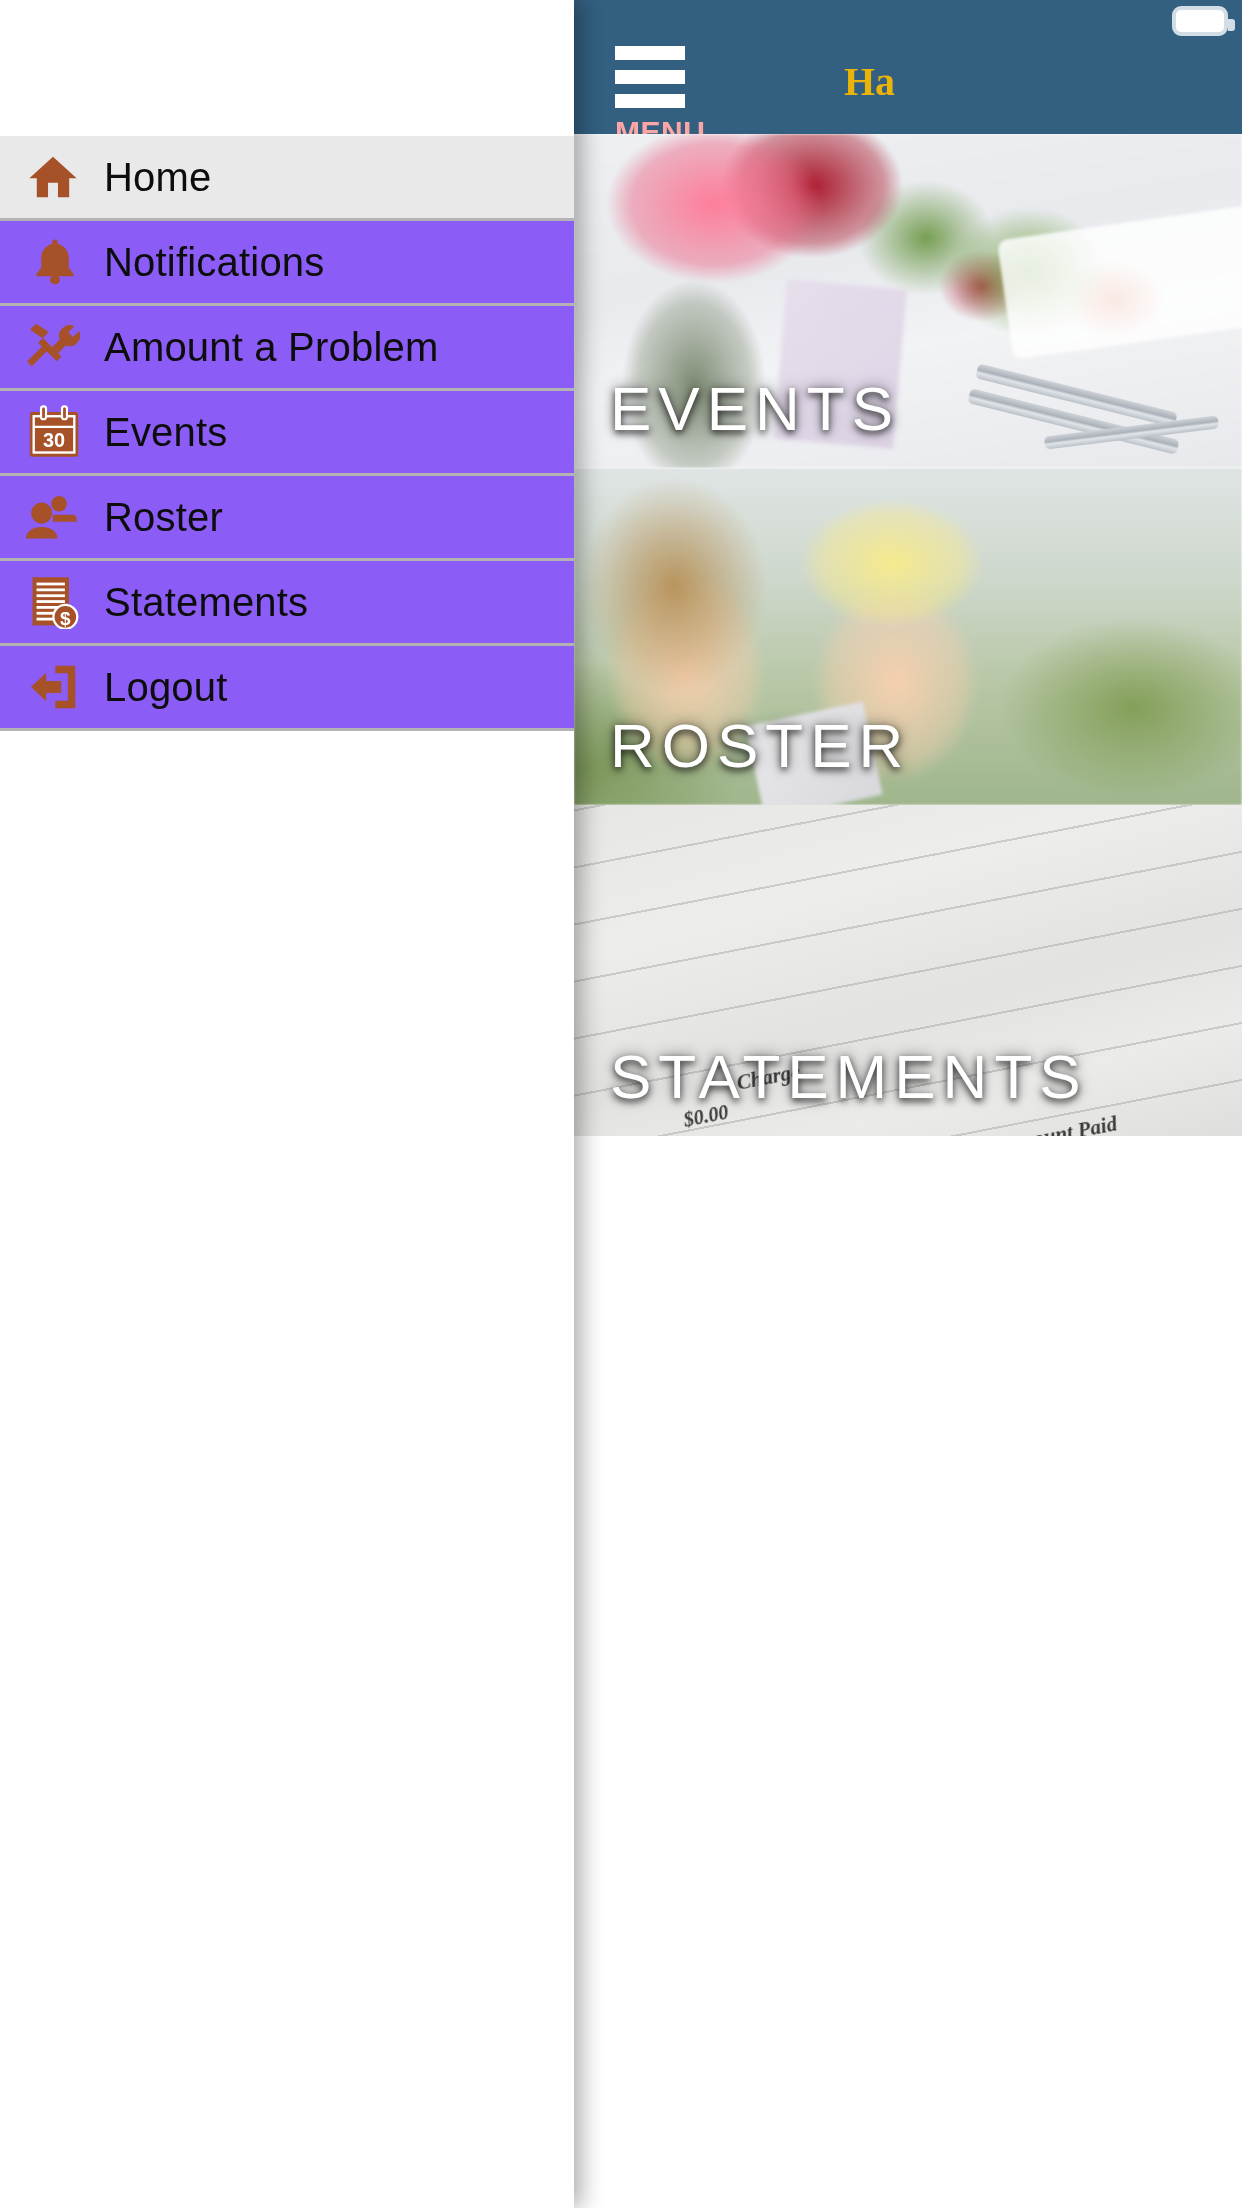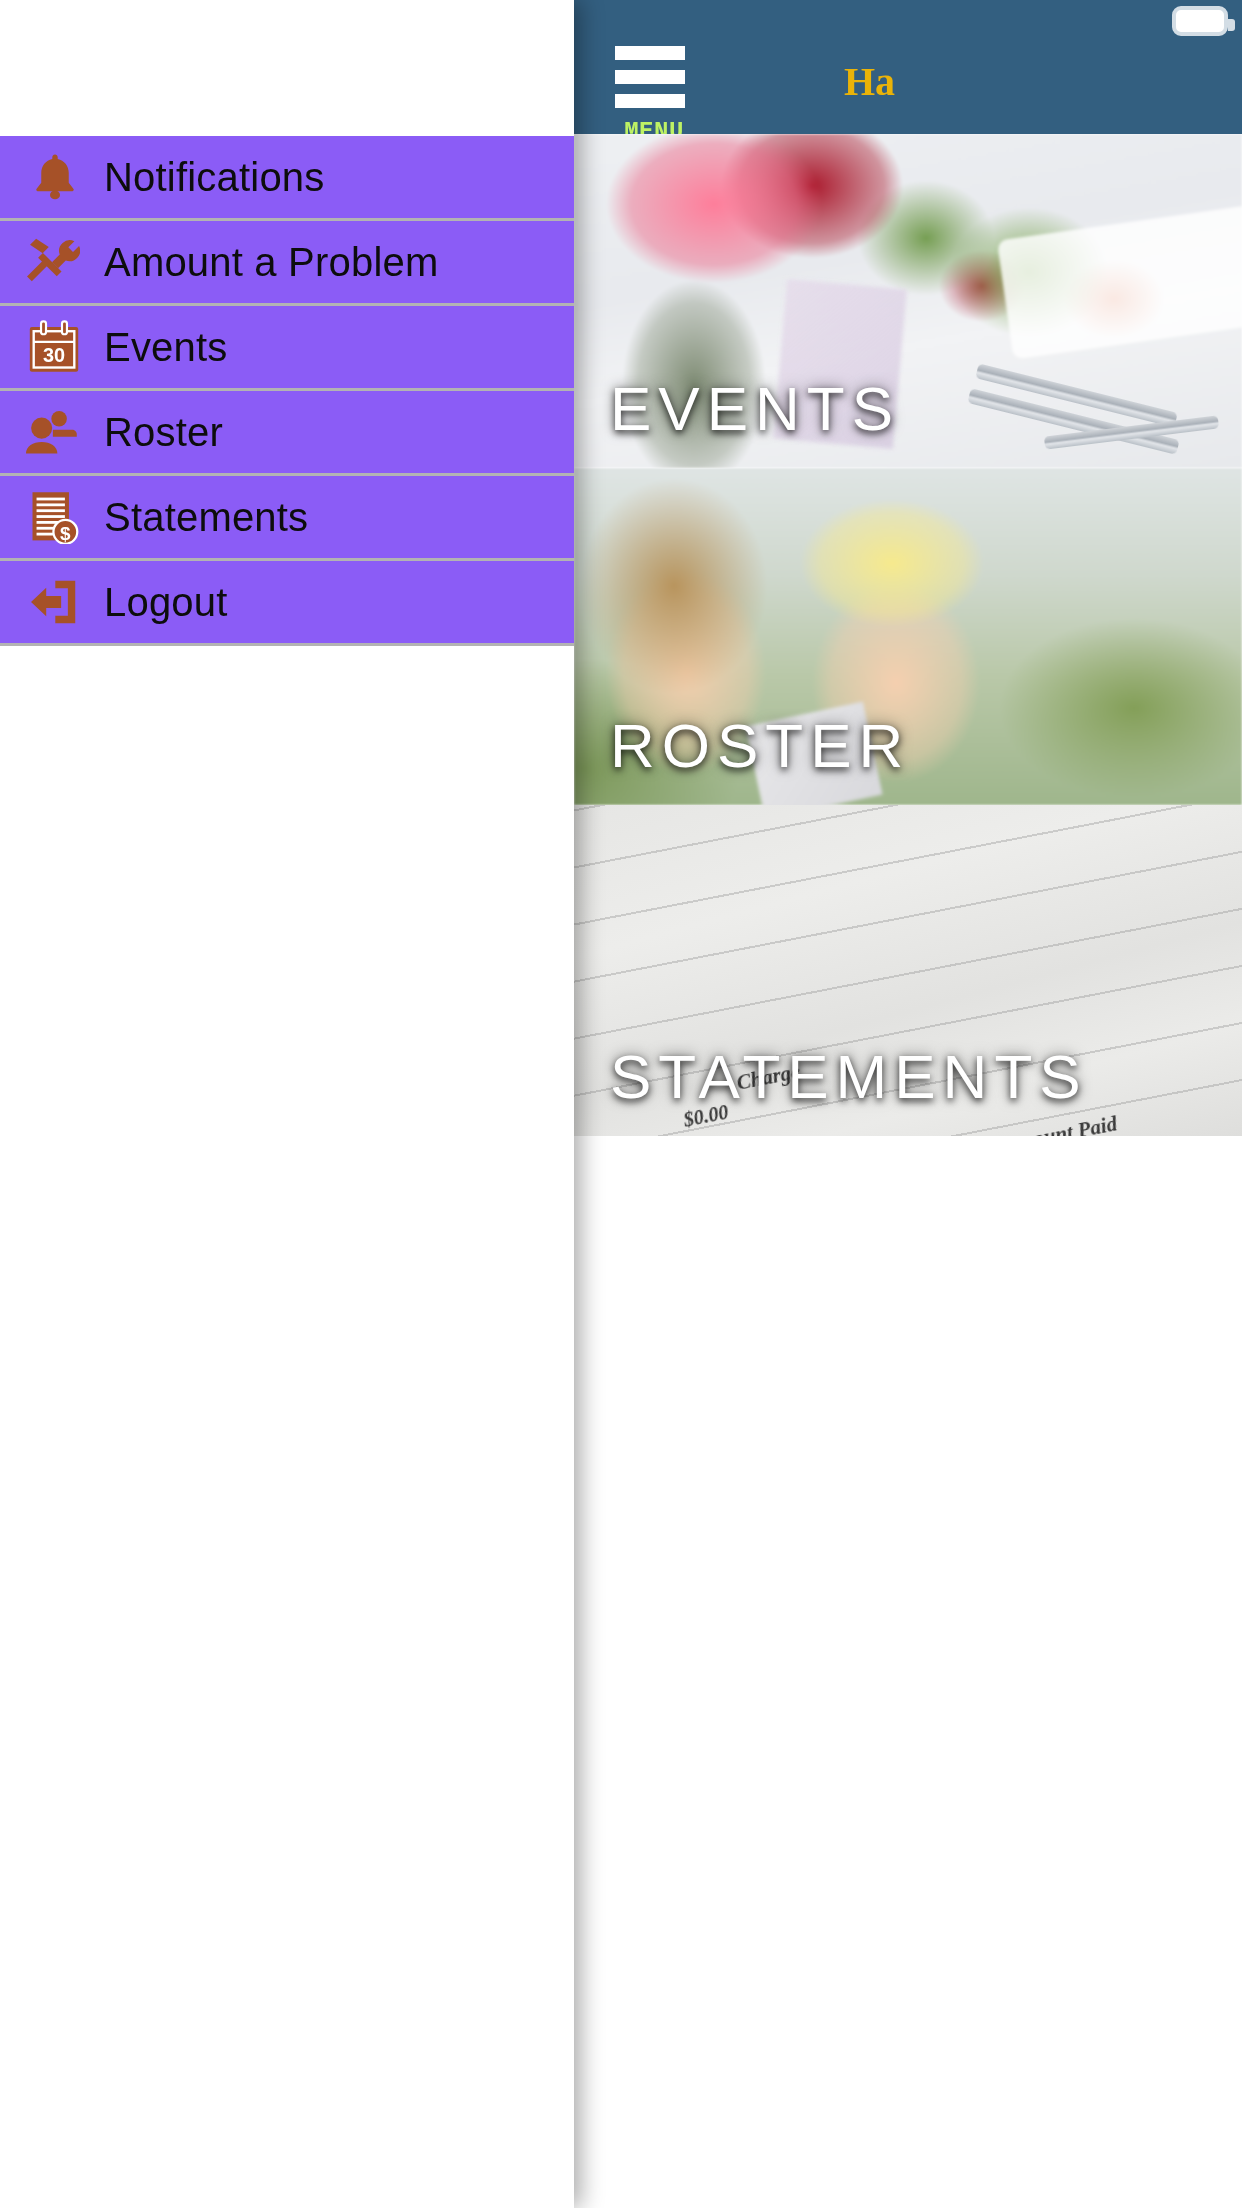--- a/index.html
+++ b/index.html
@@ -56,26 +56,25 @@
     text-align:center;
     cursor:pointer;
   }
   .ham-bar {
     width:70px; height:14px;
     background:#ffffff;
     margin-bottom:10px;
   }
   .ham-bar:last-of-type { margin-bottom:3px; }
   .menu-label {
-    color:#bef264;
-    font-size:24px;
+    color:#fca5a5;
+    font-size:30px;
     font-weight:bold;
     letter-spacing:0.5px;
     line-height:28px;
-    font-family:Liberation Mono, monospace;
   }
   .app-title {
     position:absolute;
     left:270px; top:58px;
     color:#eab308;
     font-family:"Liberation Serif", serif;
     font-size:40px;
     white-space:nowrap;
     font-weight:bold;
   }
@@ -277,20 +276,28 @@
       <div class="tile-label">STATEMENTS</div>
     </div>
 
   </div>
 
   <div class="drawer">
     <div class="drawer-top-gap"></div>
 
     <div class="menu-list">
 
+      <div class="menu-item active">
+        <span class="menu-icon">
+          <svg width="54" height="54" viewBox="0 0 24 24" fill="#a65128">
+            <path d="M12 3 L22.5 12.6 H19.2 V21 H14.2 V14.6 H9.8 V21 H4.8 V12.6 H1.5 Z"></path>
+          </svg>
+        </span>
+        <span class="menu-text">Home</span>
+      </div>
 
       <div class="menu-item">
         <span class="menu-icon">
           <svg width="50" height="54" viewBox="0 0 24 24" fill="#a65128">
             <path d="M12 1.2c-.7 0-1.3.6-1.3 1.3v.9C7.6 4 5.4 6.8 5.4 10.1v4.6l-2.3 3.1c-.3.4 0 1 .5 1h16.8c.5 0 .8-.6.5-1l-2.3-3.1v-4.6c0-3.3-2.2-6.1-5.3-6.7v-.9c0-.7-.6-1.3-1.3-1.3z"></path>
             <ellipse cx="12" cy="20.6" rx="2.4" ry="2.1"></ellipse>
           </svg>
         </span>
         <span class="menu-text">Notifications</span>
       </div>

